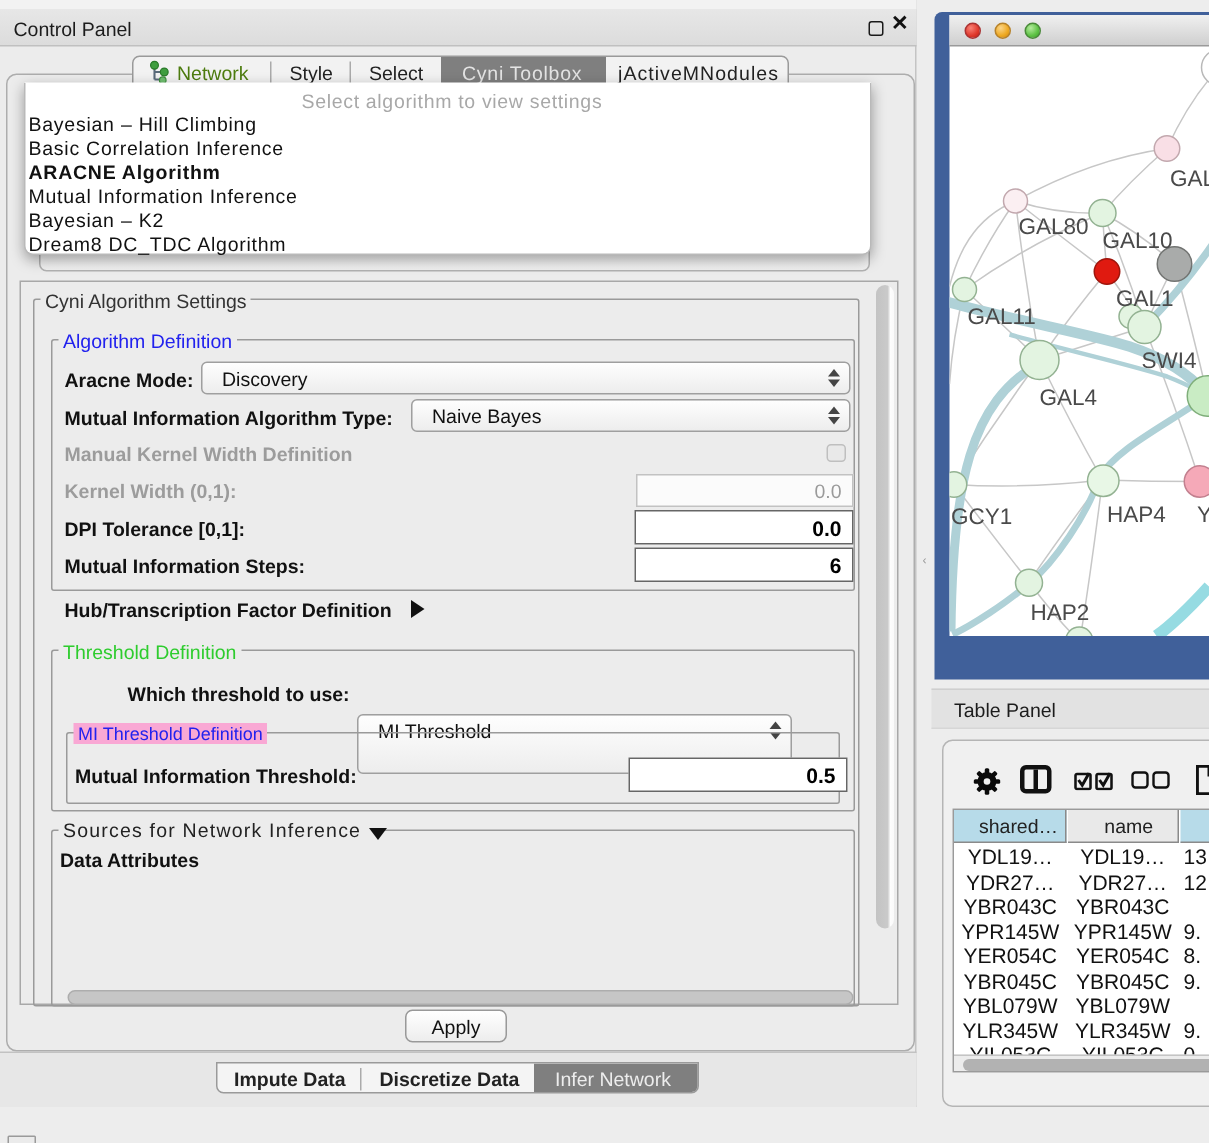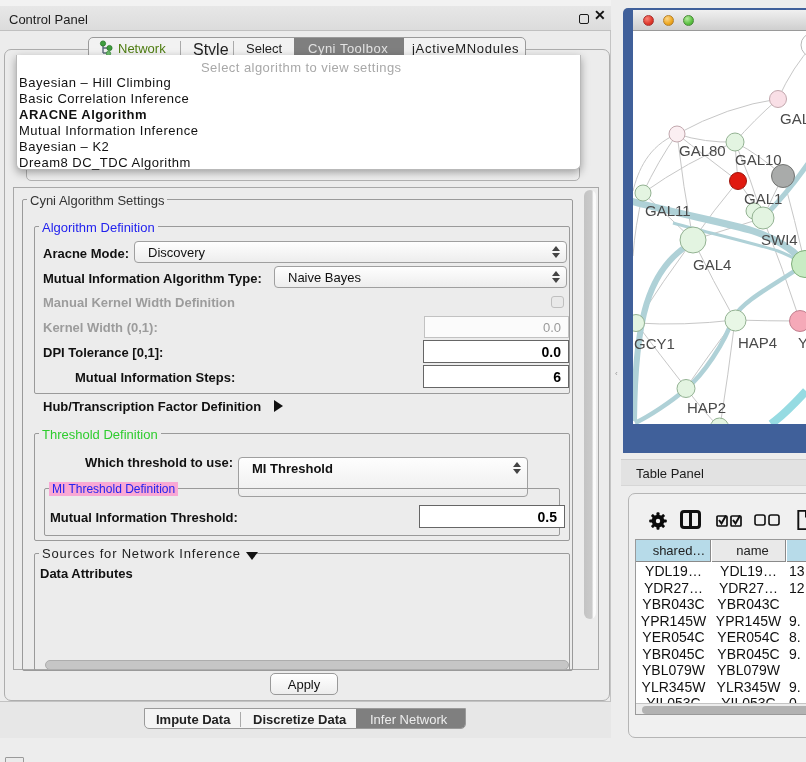--- a/index.html
+++ b/index.html
@@ -24,21 +24,21 @@
   <div class="abs" style="left:4px;top:49px;width:606px;height:652px;border:1px solid #adadad;border-radius:7px;background:#ececec;"></div>
 
   <div class="abs" style="left:88px;top:37px;width:438px;height:21px;border:1px solid #9a9a9a;border-radius:5px 5px 0 0;background:#f2f2f2;overflow:hidden;">
 
     <div class="abs" style="left:91px;top:3px;width:1px;height:15px;background:#aaa;"></div>
     <div class="abs" style="left:144px;top:3px;width:1px;height:15px;background:#aaa;"></div>
 
     <div class="abs" style="left:205px;top:0;width:110px;height:21px;background:#7f7f7f;"></div>
 
     <div class="abs" style="left:29px;top:3px;font-size:13px;color:#4d7c0f;">Network</div>
-    <div class="abs" style="left:104px;top:3px;font-size:16px;color:#222;">Style</div>
+    <div class="abs" style="left:104px;top:3px;font-size:13px;color:#222;">Style</div>
     <div class="abs" style="left:157px;top:3px;font-size:13px;color:#222;">Select</div>
     <div class="abs" style="left:219px;top:3px;font-size:13px;color:#e4e4e4;letter-spacing:0.5px;">Cyni Toolbox</div>
     <div class="abs" style="left:323px;top:3px;font-size:13px;color:#222;letter-spacing:0.7px;">jActiveMNodules</div>
 
     <svg class="abs" style="left:10px;top:2px;" width="16" height="17" viewBox="0 0 16 17">
       <path d="M4 4 L4 13 M4 8 L9 8 M4 13 L8 13" stroke="#5a6b7a" stroke-width="1.4" fill="none"></path>
       <circle cx="4" cy="3.5" r="2.6" fill="#3f9e3f" stroke="#2a7a2a" stroke-width="0.8"></circle>
       <circle cx="10.5" cy="8" r="2.6" fill="#3f9e3f" stroke="#2a7a2a" stroke-width="0.8"></circle>
       <circle cx="9.5" cy="13.5" r="2.2" fill="#6fbf6f" stroke="#3f8f3f" stroke-width="0.8"></circle>
     </svg>
@@ -68,33 +68,33 @@
       <i></i>
   </div>
   <div class="abs" style="left:551px;top:296px;width:13px;height:12px;border:1px solid #bfbfbf;border-radius:3px;background:#e9e9e9;"></div>
 
   <div class="abs b" style="left:43px;top:320px;font-size:13px;color:#9c9c9c;">Kernel Width (0,1):</div>
   <div class="abs" style="left:424px;top:316px;width:145px;height:22px;border:1px solid #c2c2c2;background:#fbfbfb;font-size:13px;color:#9a9a9a;text-align:right;padding:3px 7px 0 0;">0.0</div>
 
   <div class="abs b" style="left:43px;top:345px;font-size:13px;color:#111;">DPI Tolerance [0,1]:</div>
   <div class="abs" style="left:423px;top:340px;width:146px;height:23px;border:1px solid #666;background:#fff;font-size:14px;font-weight:bold;color:#000;text-align:right;padding:3px 7px 0 0;">0.0</div>
 
-  <div class="abs b" style="left:43px;top:370px;font-size:13px;color:#111;margin-left:32px;">Mutual Information Steps:</div>
+  <div class="abs b" style="left:43px;top:370px;font-size:13px;color:#111;">Mutual Information Steps:</div>
   <div class="abs" style="left:423px;top:365px;width:146px;height:23px;border:1px solid #666;background:#fff;font-size:14px;font-weight:bold;color:#000;text-align:right;padding:3px 7px 0 0;">6</div>
 
   <div class="abs b" style="left:43px;top:399px;font-size:13px;color:#111;">Hub/Transcription Factor Definition</div>
   <svg class="abs" style="left:272px;top:399px;" width="12" height="14" viewBox="0 0 12 14">
       <path d="M2 1 L11 7 L2 13 Z" fill="#111"></path>
     </svg>
 
   <div class="abs" style="left:34px;top:433px;width:536px;height:108px;border:1px solid #9a9a9a;border-radius:2px;"></div>
   <div class="abs" style="left:39px;top:427px;background:#ececec;padding:0 3px;font-size:13px;color:#2ecc2e;">Threshold Definition</div>
 
   <div class="abs b" style="left:85px;top:455px;font-size:13px;color:#111;">Which threshold to use:</div>
-  <div class="abs combo" style="left:238px;top:457px;width:290px;height:40px;font-weight:bold;">
+  <div class="abs combo" style="left:238px;top:476px;width:290px;height:40px;">
     <span>MI Threshold</span>
       <i></i>
   </div>
 
   <div class="abs" style="left:44px;top:488px;width:516px;height:48px;border:1px solid #9a9a9a;border-radius:2px;"></div>
   <div class="abs" style="left:49px;top:482px;background:#f9a8d4;padding:0 3px;font-size:12px;color:#2222ee;">MI Threshold Definition</div>
 
   <div class="abs b" style="left:50px;top:510px;font-size:13px;color:#111;">Mutual Information Threshold:</div>
   <div class="abs" style="left:419px;top:505px;width:146px;height:23px;border:1px solid #666;background:#fff;font-size:14px;font-weight:bold;color:#000;text-align:right;padding:3px 7px 0 0;">0.5</div>
 

